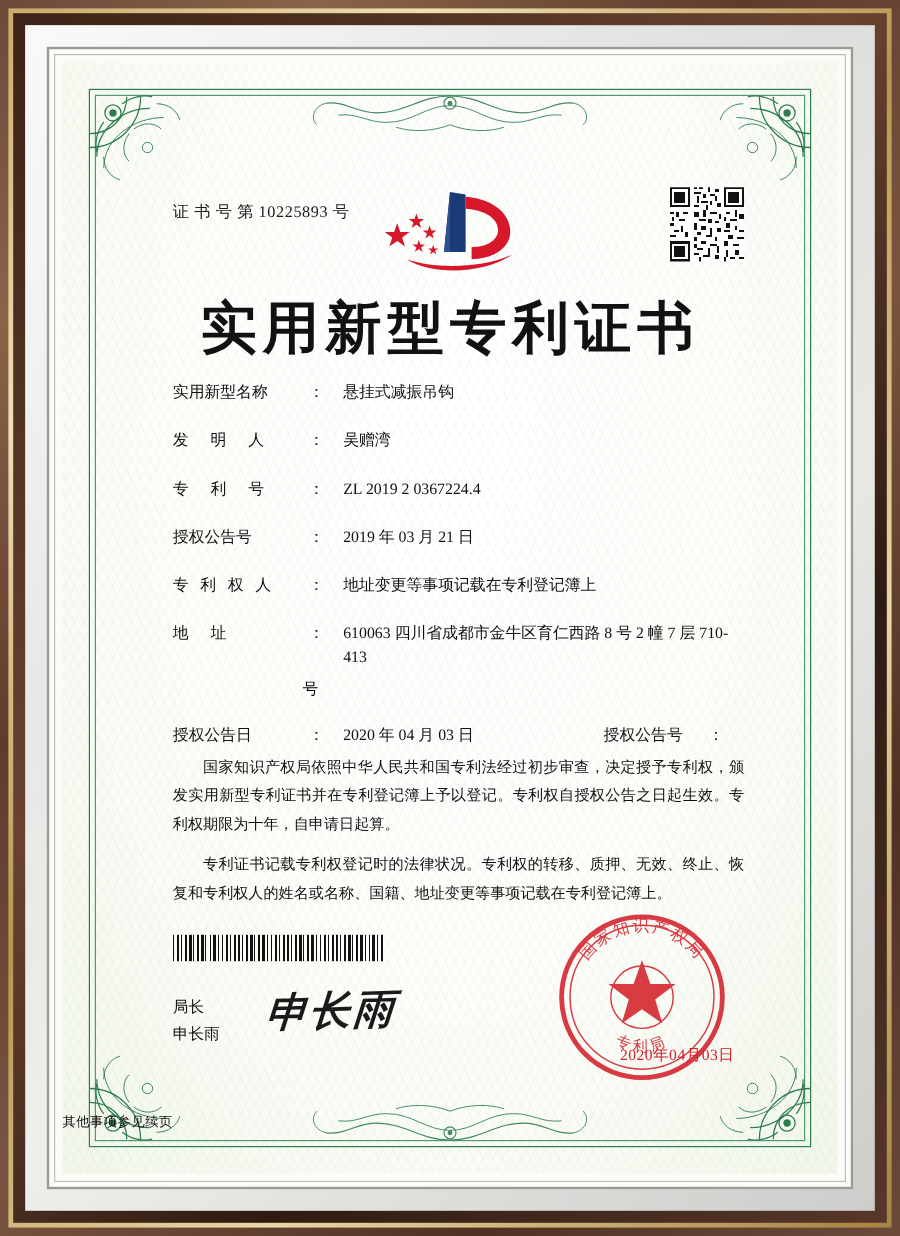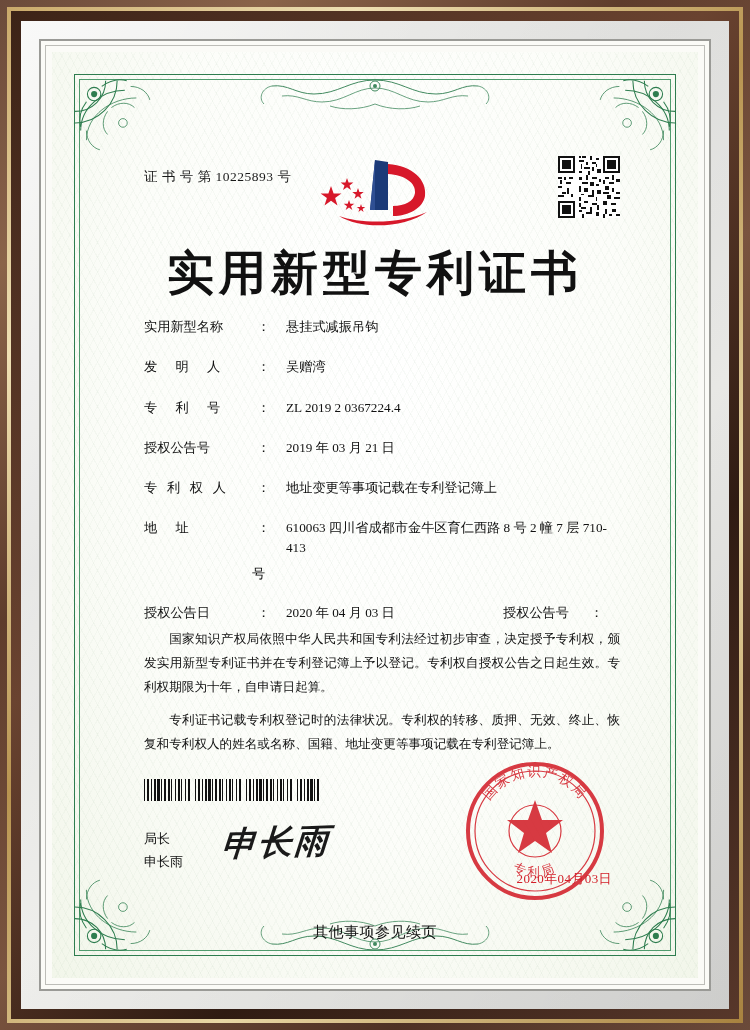--- a/index.html
+++ b/index.html
@@ -287,22 +287,22 @@
     left: 0; right: 0;
     bottom: 84px;
     text-align: center;
     font-size: 12.4px;
     color: #111;
   }
   .foot-note {
     position: absolute;
     left: 0; right: 0;
     bottom: 36px;
-    text-align: center;
-    font-size: 15px;
+    text-align: left;
+    font-size: 11px;
     color: #111;
     letter-spacing: .5px;
   }
 </style>
 </head>
 <body>
 
 <div class="frame-outer"></div>
 <div class="frame-gold"></div>
 <div class="frame-dark"></div>

